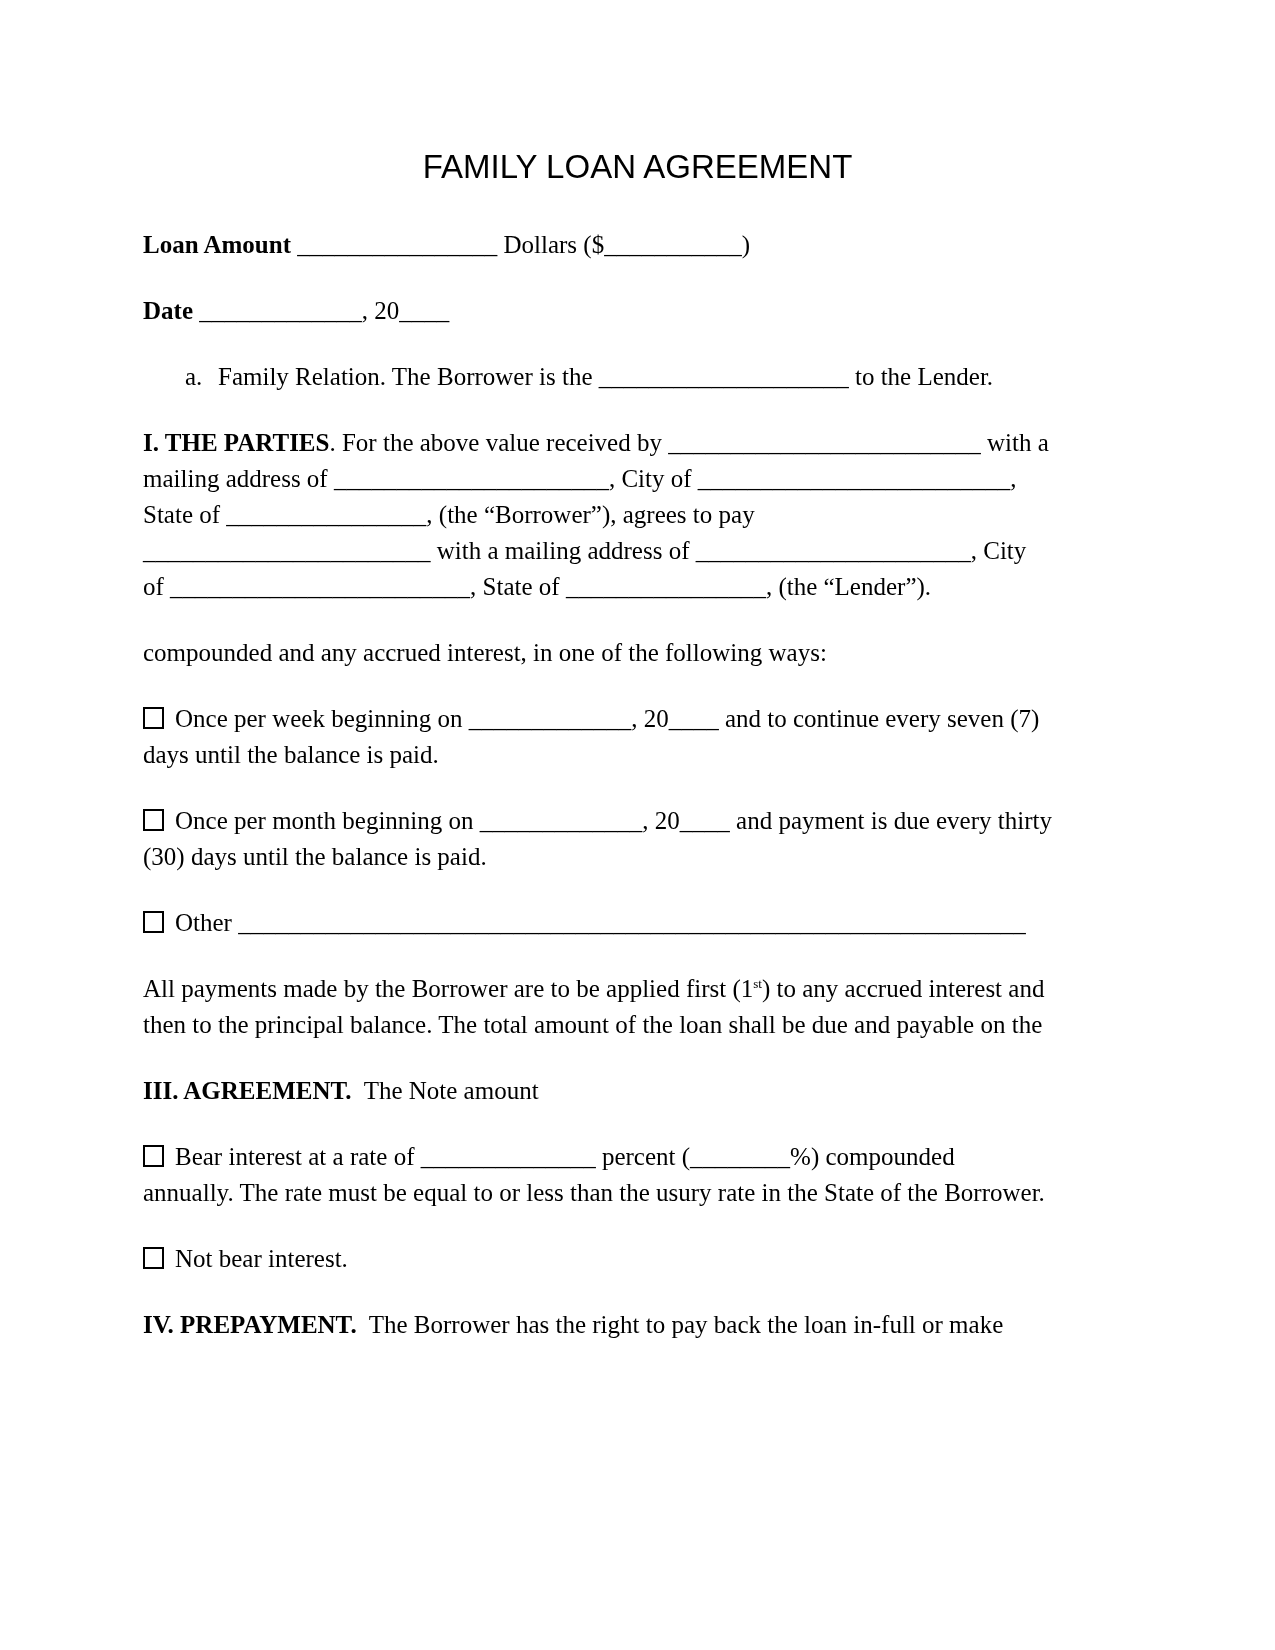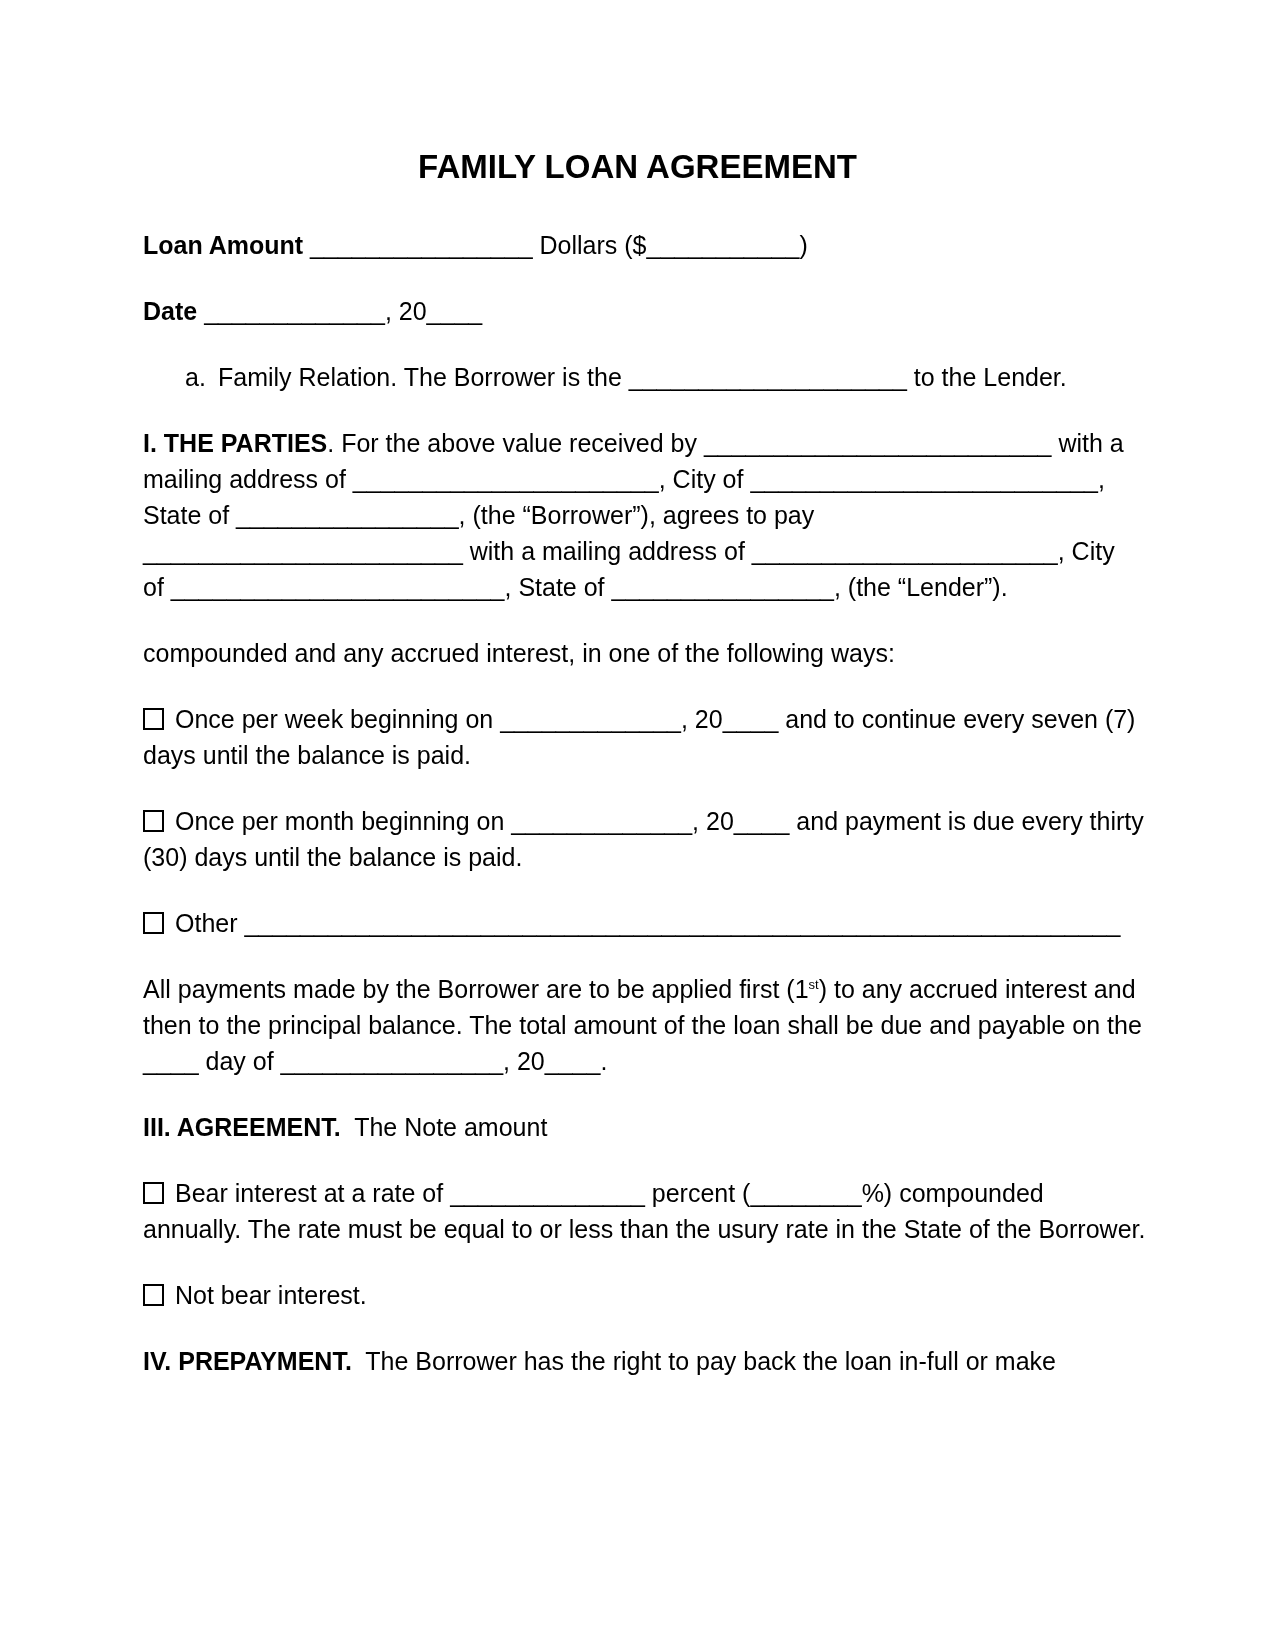--- a/index.html
+++ b/index.html
@@ -8,27 +8,27 @@
     width:1275px; height:1650px;
     box-sizing:border-box;
     background:#ffffff;
     padding:145px 143px 0 143px;
     font-family:"Liberation Sans", sans-serif;
     font-size:25px;
     color:#000000;
   }
   .title {
     font-size:33px;
-    font-weight:bold;
+    font-weight:normal;
     text-align:center;
     line-height:44px;
     margin:0 0 38px 0;
     white-space:pre;
   }
-  .para { margin:0 0 30px 0; }
+  .para { margin:0 0 30px 0;font-family:Liberation Serif, serif; }
   .line { line-height:36px; white-space:pre; }
   .b { font-weight:bold; }
   .checkbox {
     display:inline-block;
     width:17px; height:18px;
     border:2px solid #000000;
     margin-right:11px;
     vertical-align:-2px;
     background:#ffffff;
   }
@@ -77,21 +77,20 @@
     <div class="line">(30) days until the balance is paid.</div>
   </div>
 
   <div class="para">
     <div class="line"><span class="checkbox"></span><span>Other _______________________________________________________________</span></div>
   </div>
 
   <div class="para">
     <div class="line"><span>All payments made by the Borrower are to be applied first (1</span><sup>st</sup><span>) to any accrued interest and</span></div>
     <div class="line">then to the principal balance. The total amount of the loan shall be due and payable on the</div>
-    <div class="line">____ day of ________________, 20____.</div>
   </div>
 
   <div class="para">
     <div class="line"><span class="b">III. AGREEMENT.</span><span>  The Note amount</span></div>
   </div>
 
   <div class="para">
     <div class="line"><span class="checkbox"></span><span>Bear interest at a rate of ______________ percent (________%) compounded</span></div>
     <div class="line">annually. The rate must be equal to or less than the usury rate in the State of the Borrower.</div>
   </div>

